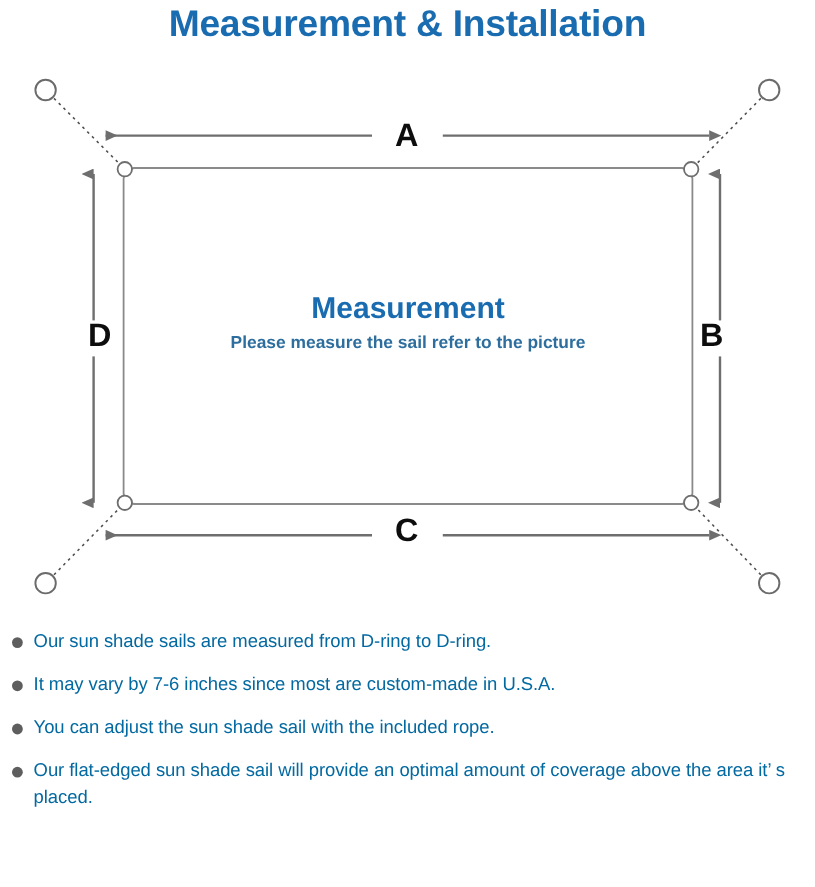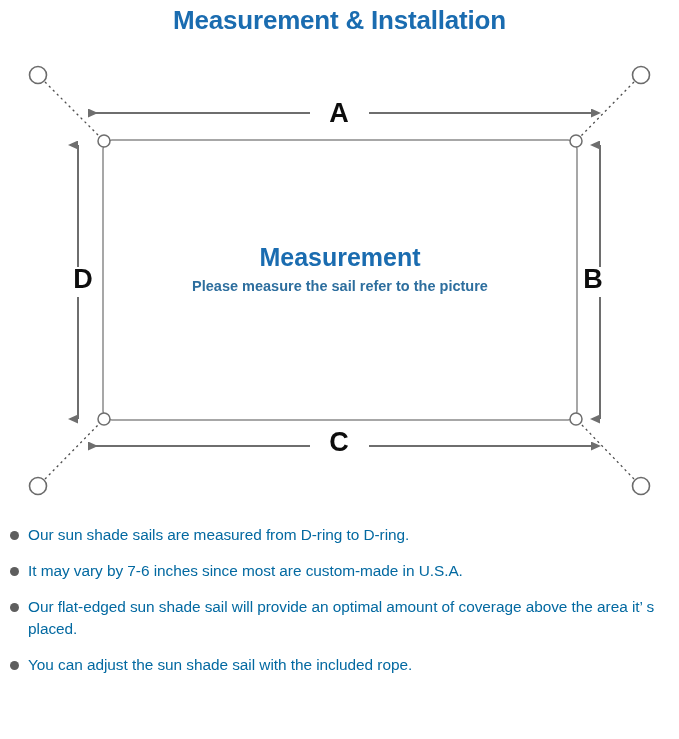--- a/index.html
+++ b/index.html
@@ -22,21 +22,21 @@
     background: #ffffff;
   }
 
   
   .title {
     position: absolute;
     left: 0;
     top: 1px;
     width: 679px;
     text-align: center;
-    font-size: 26px;
+    font-size: 31px;
     font-weight: bold;
     color: #1a6cb0;
     letter-spacing: -0.2px;
     line-height: 38px;
     white-space: nowrap;
   }
 
   
   .diagram {
     position: absolute;
@@ -203,21 +203,21 @@
     <div class="note-row">
       <span class="note-bullet"></span>
       <span class="note-text">Our sun shade sails are measured from D-ring to D-ring.</span>
     </div>
     <div class="note-row">
       <span class="note-bullet"></span>
       <span class="note-text">It may vary by 7-6 inches since most are custom-made in U.S.A.</span>
     </div>
     <div class="note-row">
       <span class="note-bullet"></span>
+      <span class="note-text">You can adjust the sun shade sail with the included rope.</span>
+    </div>
+    <div class="note-row">
+      <span class="note-bullet"></span>
       <span class="note-text">Our flat-edged sun shade sail will provide an optimal amount of coverage above the area it’ s placed.</span>
     </div>
-    <div class="note-row">
-      <span class="note-bullet"></span>
-      <span class="note-text">You can adjust the sun shade sail with the included rope.</span>
-    </div>
   </div>
 
 </div>
 
 </body></html>

